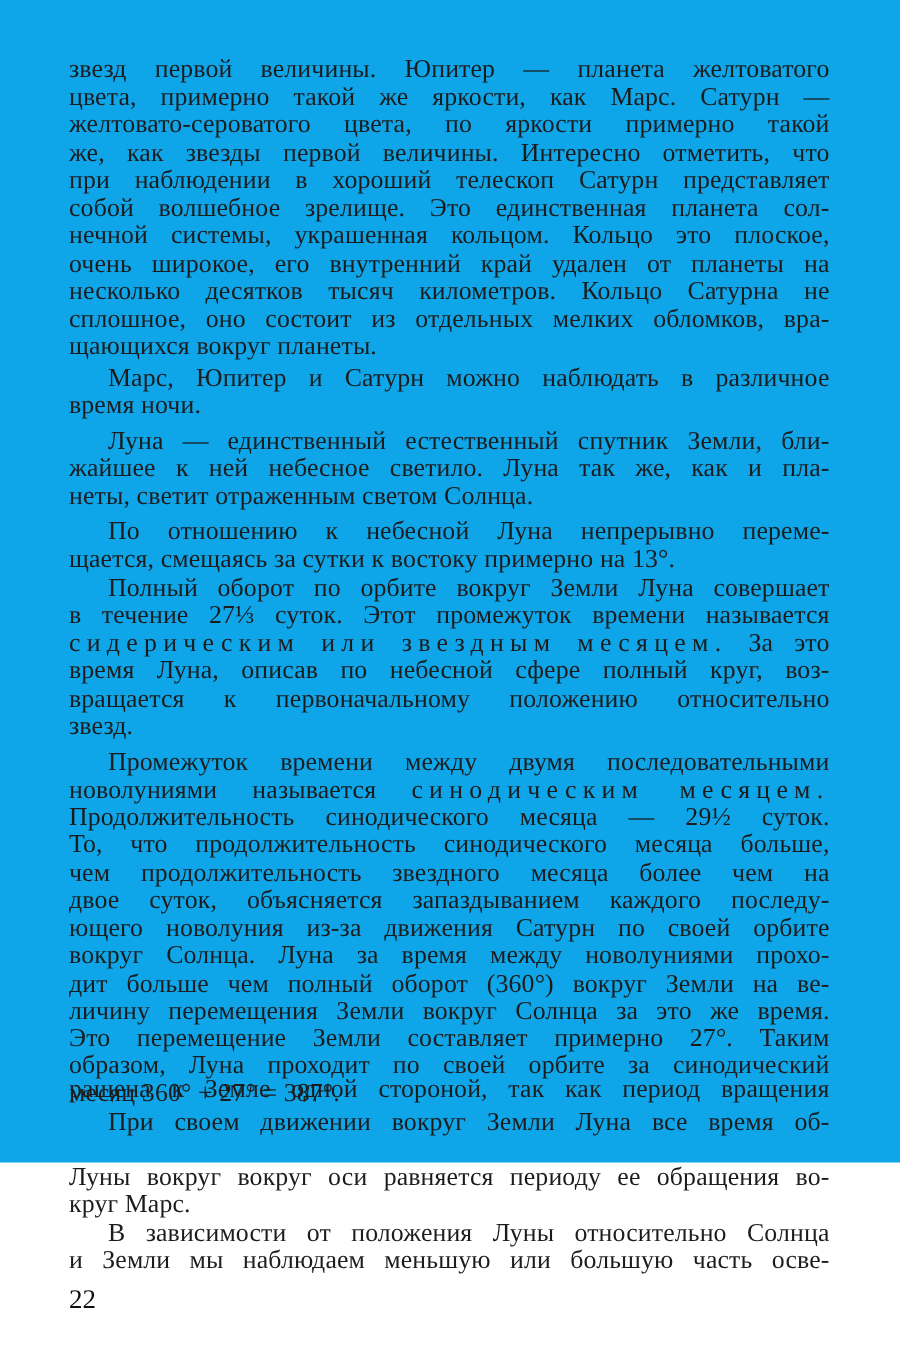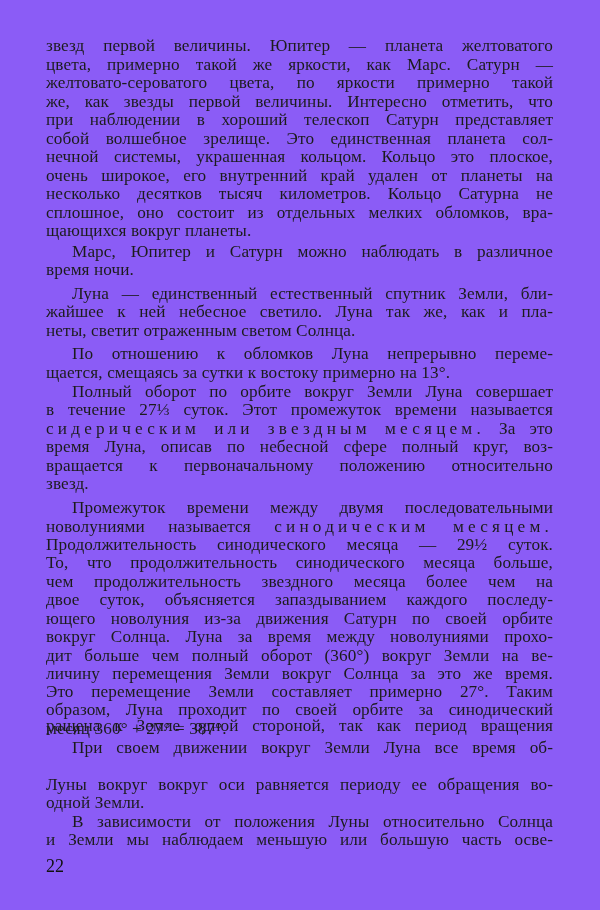--- a/index.html
+++ b/index.html
@@ -11,22 +11,22 @@
       width: 600px;
       height: 910px;
       position: relative;
       overflow: hidden;
       font-family: "Liberation Serif", "DejaVu Serif", serif;
       color: #1c1c1c;
     }
     .page {
       position: absolute;
       left: 0; top: 0;
-      width: 600px; height: 910px;
-      background: #8b5cf6;
+      width: 600px; height: 775px;
+      background: #0ea5e9;
     }
     .line {
       position: absolute;
       left: 46px;
       width: 507px;
       height: 20px;
       line-height: 20px;
       font-size: 17.2px;
       white-space: nowrap;
       text-align: justify;
@@ -78,21 +78,21 @@
     <div class="line last" style="top:260px">время ночи.</div>
   </div>
 
   <div>
     <div class="line indent" style="top:284px">Луна — единственный естественный спутник Земли, бли-</div>
     <div class="line" style="top:302px">жайшее к ней небесное светило. Луна так же, как и пла-</div>
     <div class="line last" style="top:321px">неты, светит отраженным светом Солнца.</div>
   </div>
 
   <div>
-    <div class="line indent" style="top:344px">По отношению к обломков Луна непрерывно переме-</div>
+    <div class="line indent" style="top:344px">По отношению к небесной Луна непрерывно переме-</div>
     <div class="line last" style="top:363px">щается, смещаясь за сутки к востоку примерно на 13°.</div>
   </div>
 
   <div>
     <div class="line indent" style="top:382px">Полный оборот по орбите вокруг Земли Луна совершает</div>
     <div class="line" style="top:400px">в течение 27⅓ суток. Этот промежуток времени называется</div>
     <div class="line" style="top:419px">
       <span class="spaced">сидерическим</span>
       <span class="spaced">или</span>
       <span class="spaced">звездным</span>
@@ -121,21 +121,21 @@
     <div class="line" style="top:664px">личину перемещения Земли вокруг Солнца за это же время.</div>
     <div class="line" style="top:682px">Это перемещение Земли составляет примерно 27°. Таким</div>
     <div class="line" style="top:700px">образом, Луна проходит по своей орбите за синодический</div>
     <div class="line last" style="top:719px">месяц 360° + 27° = 387°.</div>
   </div>
 
   <div>
     <div class="line indent" style="top:738px">При своем движении вокруг Земли Луна все время об-</div>
     <div class="line" style="top:716px">ращена к Земле одной стороной, так как период вращения</div>
     <div class="line" style="top:775px">Луны вокруг вокруг оси равняется периоду ее обращения во-</div>
-    <div class="line last" style="top:793px">одной Земли.</div>
+    <div class="line last" style="top:793px">круг Марс.</div>
   </div>
 
   <div>
     <div class="line indent" style="top:812px">В зависимости от положения Луны относительно Солнца</div>
     <div class="line" style="top:830px">и Земли мы наблюдаем меньшую или большую часть осве-</div>
   </div>
 
   <div class="page-number">22</div>
 </div>
 

